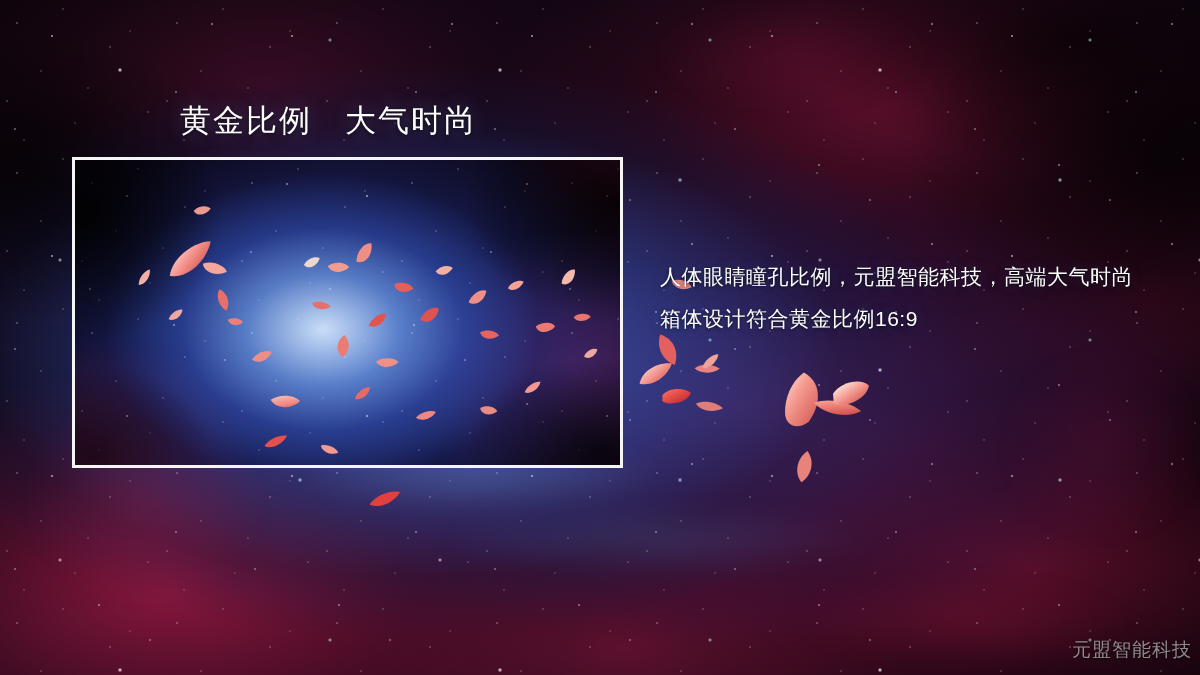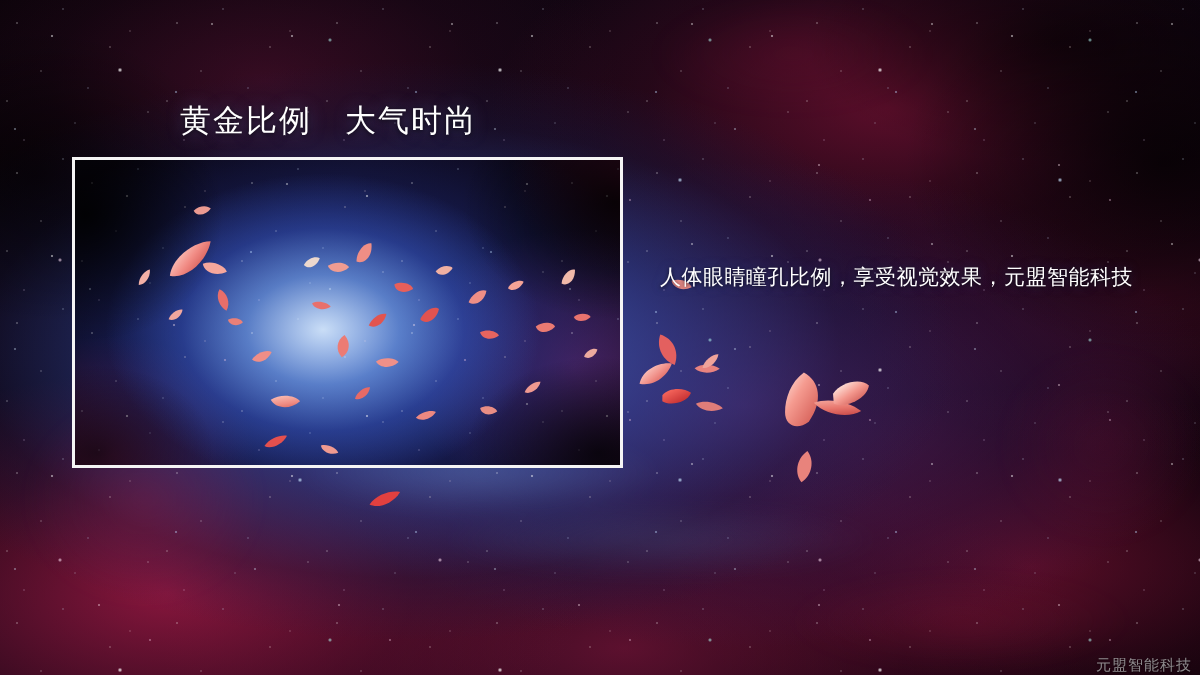--- a/index.html
+++ b/index.html
@@ -144,22 +144,22 @@
   #body-text .line{
     font-size:21px;
     line-height:42px;
     color:#ffffff;
     letter-spacing:.5px;
     white-space:nowrap;
     text-shadow:0 1px 4px rgba(0,0,0,.85), 0 0 12px rgba(80,110,200,.35);
   }
   #watermark{
     position:absolute;
-    right:8px;bottom:0;
-    font-size:15px;
+    right:8px;bottom:12px;
+    font-size:19px;
     letter-spacing:1px;
     color:rgba(168,168,170,0.82);
     text-shadow:0 1px 2px rgba(0,0,0,.6);
   }
 </style>
 </head>
 <body>
 
 <div id="slide">
 
@@ -445,18 +445,19 @@
         <svg viewBox="0 0 56 32">
             <path d="M2 18 C16 2 44 0 54 8 C40 28 12 30 2 18 Z" fill="#f09a90"></path>
           </svg>
       </div>
     </div>
   </div>
 
   <div id="title">黄金比例　大气时尚</div>
 
   <div id="body-text">
-    <div class="line">人体眼睛瞳孔比例，享受视觉效果，元盟智能科技</div>
+    <div class="line">人体眼睛瞳孔比例，元盟智能科技，高端大气时尚</div>
+    <div class="line">箱体设计符合黄金比例16:9</div>
   </div>
 
   <div id="watermark">元盟智能科技</div>
 
 </div>
 
 </body></html>

